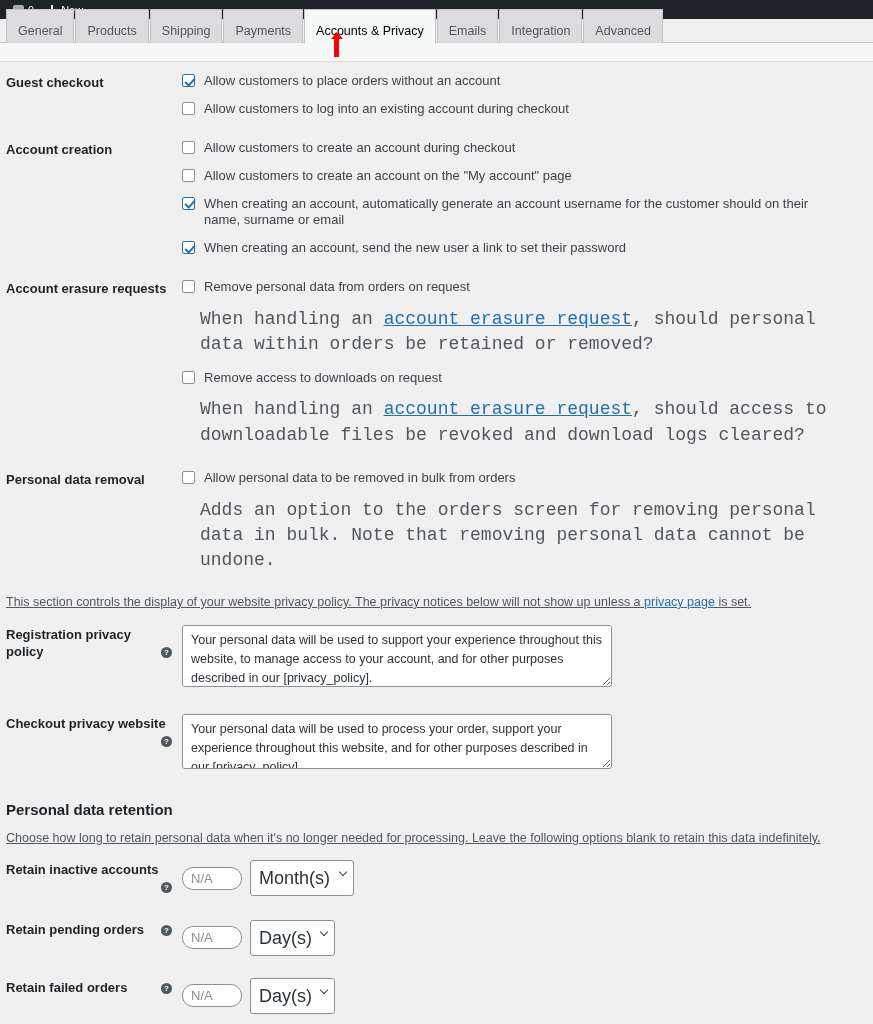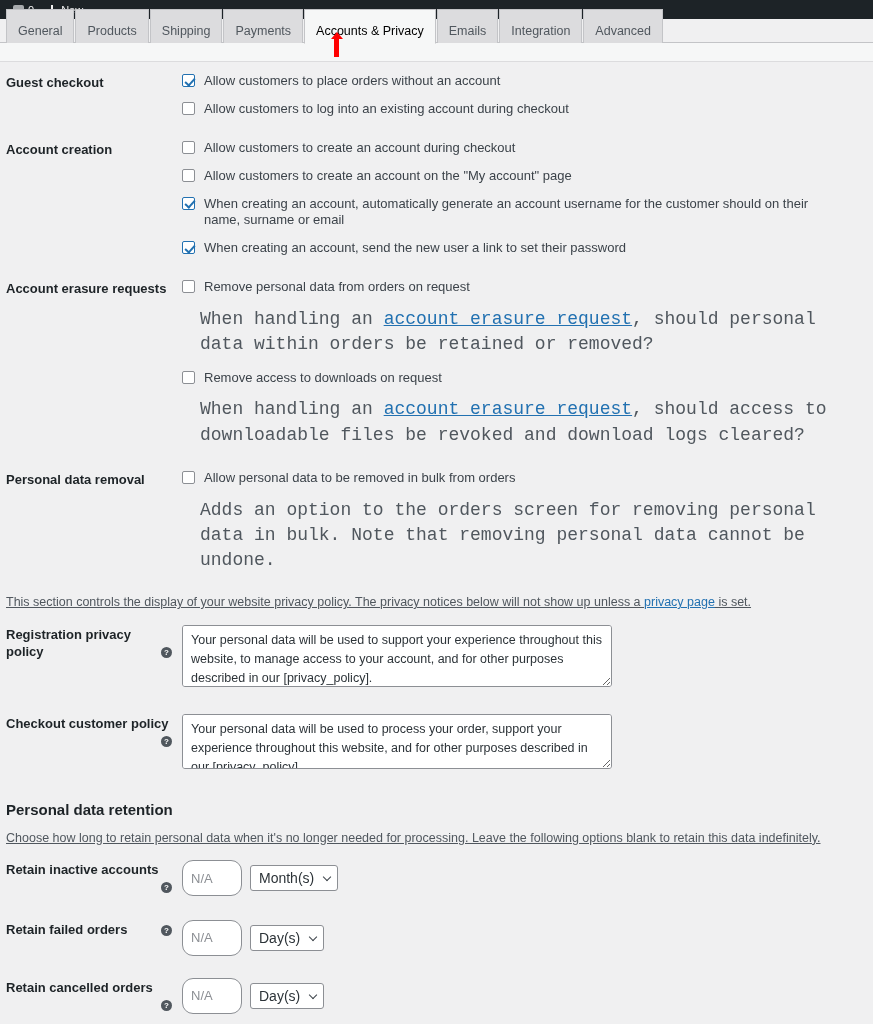--- a/index.html
+++ b/index.html
@@ -241,42 +241,42 @@
     font-size: 12.5px;
     line-height: 1.55;
     color: #2c3338;
     resize: vertical;
     box-shadow: 0 0 0 transparent;
   }
   textarea.checkout-ta { height: 55px; }
 
   input.wp-text {
     width: 60px;
-    height: 36px;
+    height: 23px;
     border: 1px solid #8c8f94;
     border-radius: 11px;
     background: #fff;
     padding: 0 8px;
     font-family: "Liberation Sans", sans-serif;
     font-size: 13px;
     color: #2c3338;
   }
   input.wp-text::placeholder { color: #8c8f94; opacity: 1; }
 
   select.wp-select {
     -webkit-appearance: none;
     appearance: none;
-    height: 26px;
+    height: 36px;
     min-width: 72px;
     border: 1px solid #8c8f94;
     border-radius: 3px;
     background-color: #fff;
     padding: 0 22px 0 8px;
     font-family: "Liberation Sans", sans-serif;
-    font-size: 14px;
+    font-size: 18px;
     color: #2c3338;
     cursor: pointer;
   }
   .select-wrap {
     position: relative;
     display: inline-block;
     margin-left: 8px;
   }
   .select-wrap .chev {
     position: absolute;
@@ -406,21 +406,21 @@
         <th>
           <span>Registration privacy policy</span>
           <span class="help-cell"><span class="help-tip">?</span></span>
         </th>
         <td>
           <textarea class="wp-textarea" style="">Your personal data will be used to support your experience throughout this website, to manage access to your account, and for other purposes described in our [privacy_policy].</textarea>
         </td>
       </tr>
       <tr>
         <th>
-          <span>Checkout customer policy</span>
+          <span>Checkout privacy website</span>
           <span class="help-cell"><span class="help-tip">?</span></span>
         </th>
         <td>
           <textarea class="wp-textarea checkout-ta" style="">Your personal data will be used to process your order, support your experience throughout this website, and for other purposes described in our [privacy_policy].</textarea>
         </td>
       </tr>
     </tbody>
   </table>
 
   <h2 class="section-title">Personal data retention</h2>
@@ -437,55 +437,70 @@
           <input type="text" class="wp-text" placeholder="N/A" style="">
           <span class="select-wrap">
             <select class="wp-select">
               <option>Month(s)</option>
             </select>
             <span class="chev"></span>
           </span>
         </td>
       </tr>
 
-
-      <tr>
-        <th>
-          <span>Retain failed orders</span>
+      <tr>
+        <th>
+          <span>Retain pending orders</span>
           <span class="help-cell"><span class="help-tip">?</span></span>
         </th>
         <td class="retain-cell">
           <input type="text" class="wp-text" placeholder="N/A" style="">
           <span class="select-wrap">
             <select class="wp-select">
               <option>Day(s)</option>
             </select>
             <span class="chev"></span>
           </span>
         </td>
       </tr>
 
       <tr>
         <th>
-          <span>Retain cancelled orders</span>
+          <span>Retain failed orders</span>
           <span class="help-cell"><span class="help-tip">?</span></span>
         </th>
         <td class="retain-cell">
           <input type="text" class="wp-text" placeholder="N/A" style="">
           <span class="select-wrap">
             <select class="wp-select">
               <option>Day(s)</option>
             </select>
             <span class="chev"></span>
           </span>
         </td>
       </tr>
 
       <tr>
         <th>
+          <span>Retain cancelled orders</span>
+          <span class="help-cell"><span class="help-tip">?</span></span>
+        </th>
+        <td class="retain-cell">
+          <input type="text" class="wp-text" placeholder="N/A" style="">
+          <span class="select-wrap">
+            <select class="wp-select">
+              <option>Day(s)</option>
+            </select>
+            <span class="chev"></span>
+          </span>
+        </td>
+      </tr>
+
+      <tr>
+        <th>
           
           
         </th>
         <td class="retain-cell">
           
           
         </td>
       </tr>
     </tbody>
   </table>

